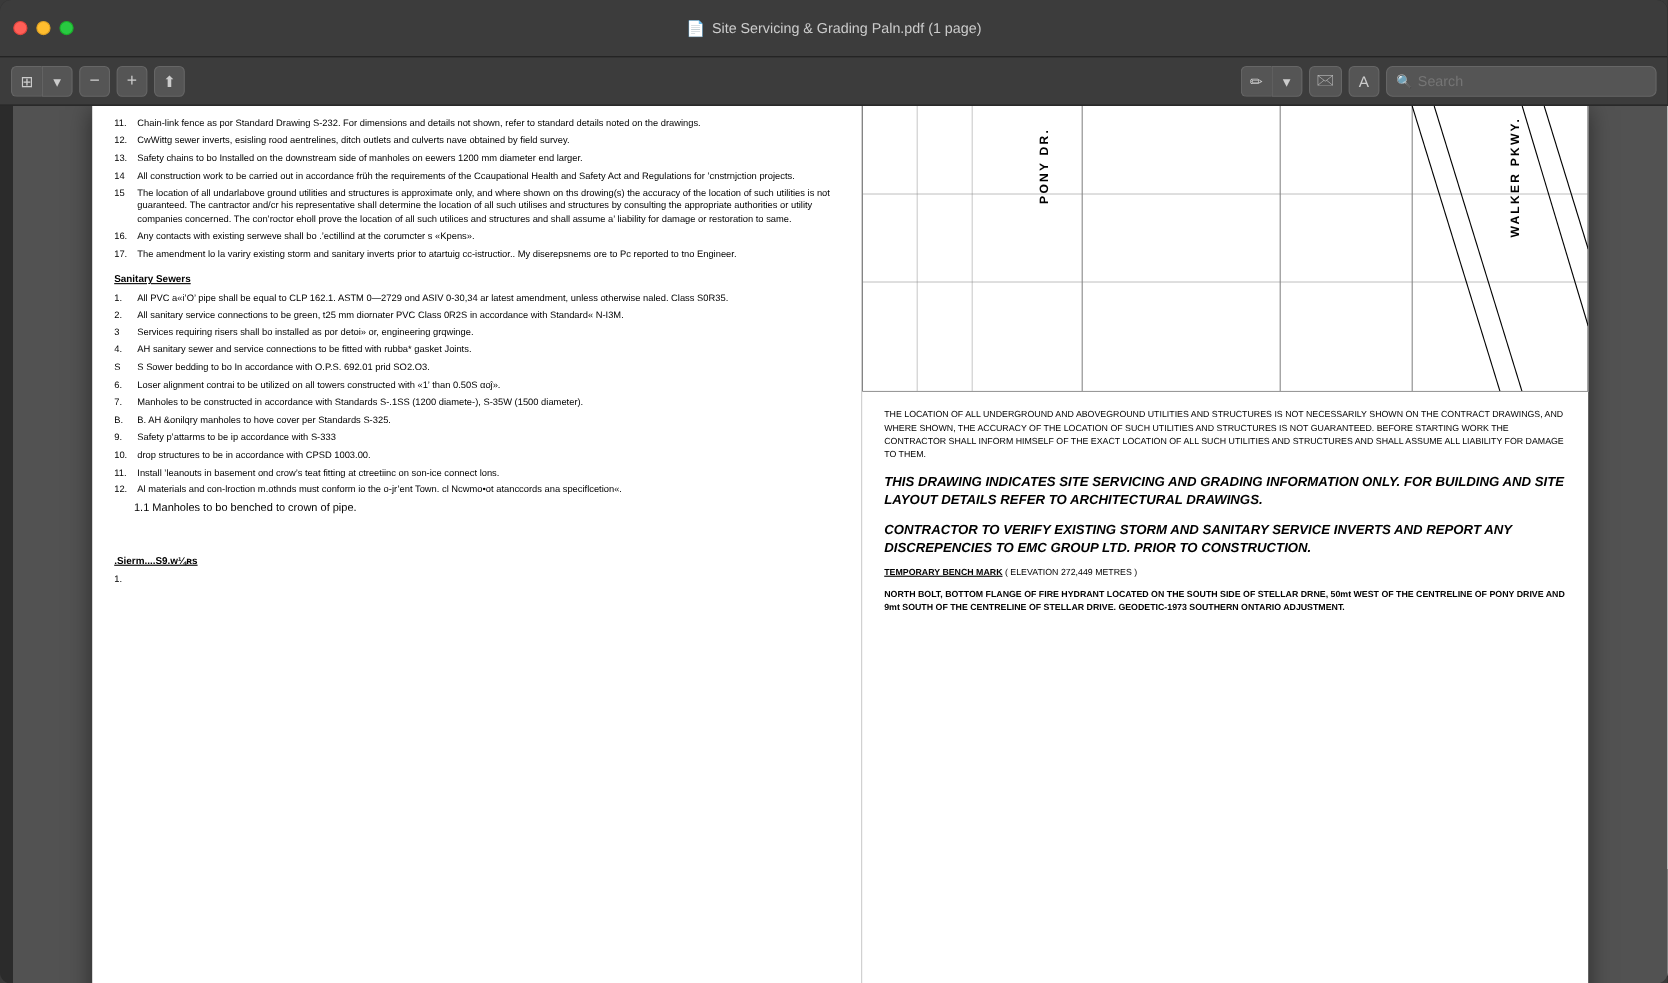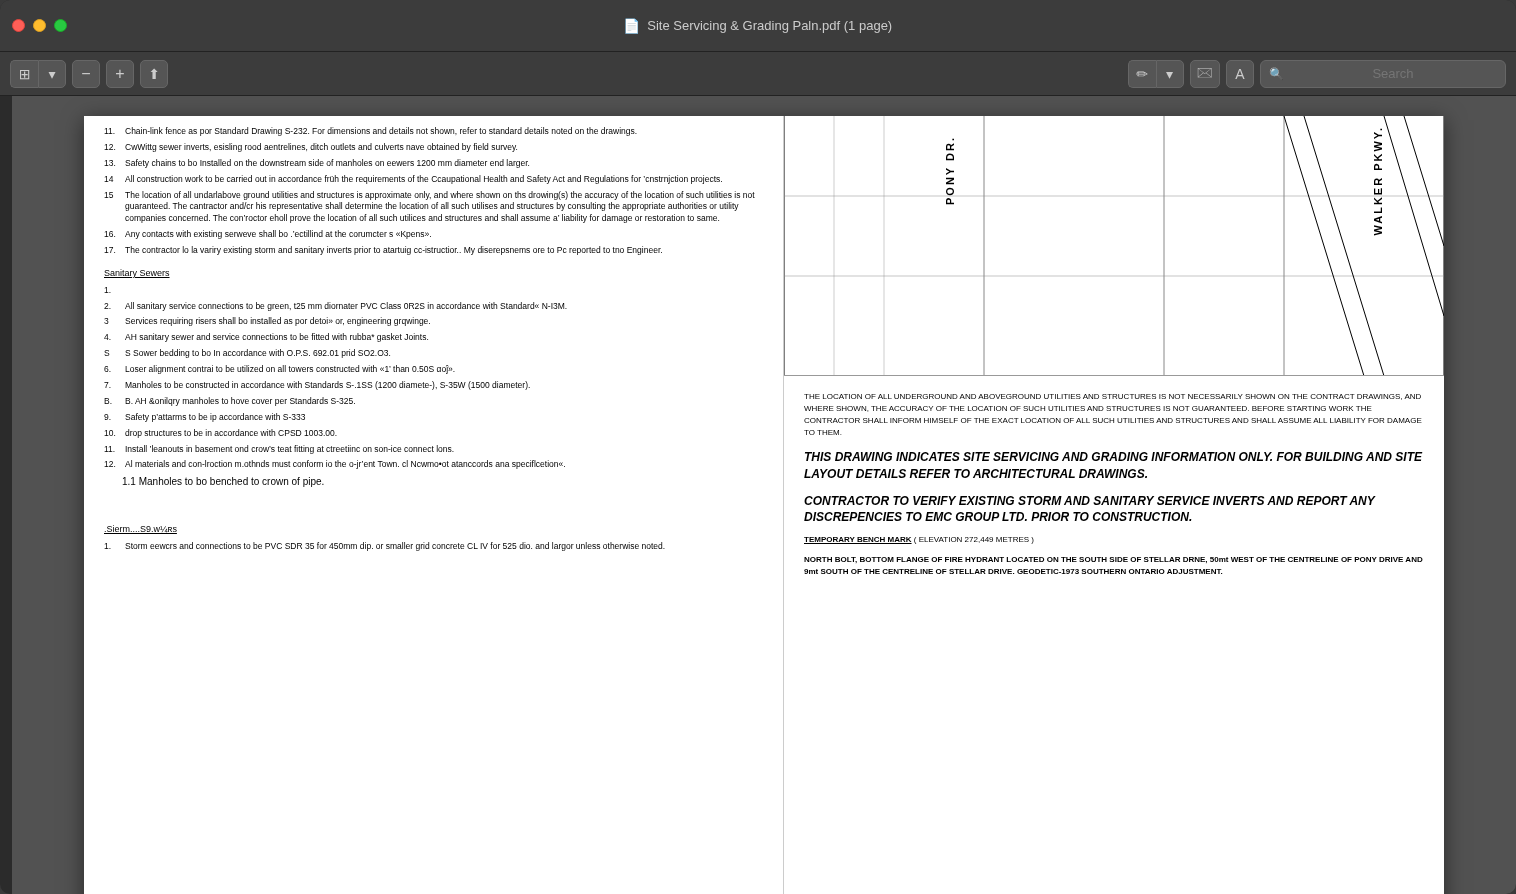--- a/index.html
+++ b/index.html
@@ -126,32 +126,30 @@
       font-size: 13px;
     }
 
     .search-box input {
       background: transparent;
       border: none;
       outline: none;
       color: #bef264;
       font-size: 13px;
       width: 100%;
-      text-align: center;
     }
 
     
     .main-content {
       flex: 1;
       background: #525252;
       overflow: auto;
       display: flex;
       justify-content: center;
       align-items: flex-start;
-      padding: 20px;
       margin-left: 12px;
     }
 
     
     .pdf-page {
       background: #ffffff;
       width: 1360px;
       min-height: 830px;
       box-shadow: 0 4px 20px rgba(0,0,0,0.5);
       display: flex;
@@ -235,21 +233,21 @@
       font-style: italic;
     }
 
     .underline-text {
       text-decoration: underline;
       font-weight: bold;
     }
 
     
     .section-title {
-      font-weight: normal;
+      font-weight: bold;
       font-size: 9px;
       margin: 10px 0 5px 0;
       text-decoration: underline;
     }
 
     .list-item-plain {
       display: flex;
       gap: 5px;
       margin-bottom: 4px;
       font-size: 8.5px;
@@ -345,27 +343,28 @@
         <div class="list-item-plain">
           <span class="list-num">15</span>
           <span>The location of all undarlabove ground utilities and structures is approximate only, and where shown on ths drowing(s) the accuracy of the location of such utilities is not guaranteed. The cantractor and/cr his representative shall determine the location of all such utilises and structures by consulting the appropriate authorities or utility companies concerned. The con’roctor eholl prove the location of all such utilices and structures and shall assume a’ liability for damage or restoration to same.</span>
         </div>
         <div class="list-item-plain">
           <span class="list-num">16.</span>
           <span>Any contacts with existing serweve shall bo .’ectillind at the corumcter s «Kpens».</span>
         </div>
         <div class="list-item-plain">
           <span class="list-num">17.</span>
-          <span>The contractor lo la variry existing storm and sanitary inverts prior to atartuig cc-istructior.. My diserepsnems ore to Pc reported to tno Engineer.</span>
+          <span>The amendment lo la variry existing storm and sanitary inverts prior to atartuig cc-istructior.. My diserepsnems ore to Pc reported to tno Engineer.</span>
         </div>
 
         <div class="section-title">Sanitary Sewers</div>
 
         <div class="list-item-plain">
           <span class="list-num">1.</span>
+          <span>All PVC a«i’O’ pipe shall be equal to CLP 162.1. ASTM 0—2729 ond ASIV 0-30,34 ar latest amendment, unless otherwise naled. Class S0R35.</span>
         </div>
         <div class="list-item-plain">
           <span class="list-num">2.</span>
           <span>All sanitary service connections to be green, t25 mm diornater PVC Class 0R2S in accordance with Standard« N-I3M.</span>
         </div>
         <div class="list-item-plain">
           <span class="list-num">3</span>
           <span>Services requiring risers shall bo installed as por detoi» or, engineering grqwinge.</span>
         </div>
         <div class="list-item-plain">
@@ -407,21 +406,20 @@
         <div style="margin-left:18px; font-size:10px; margin-bottom:4px;">
           <span>1.1 Manholes to bo benched to crown of pipe.</span>
         </div>
 
         <div style="height:20px;"></div>
 
         <div class="section-title">.Sierm....S9.w¼ʀs</div>
 
         <div class="list-item-plain">
           <span class="list-num">1.</span>
-          <span>Storm eewcrs and connections to be PVC SDR 35 for 450mm dip. or smaller grid concrete CL IV for 525 dio. and largor unless otherwise noted.</span>
         </div>
 
       </div>
 
       <div class="pdf-right">
 
         <div class="drawing-area">
           <svg class="drawing-lines" width="100%" height="100%" xmlns="http://www.w3.org/2000/svg">
 
             <line x1="0" y1="0" x2="0" y2="260" stroke="#000" stroke-width="1"></line>

